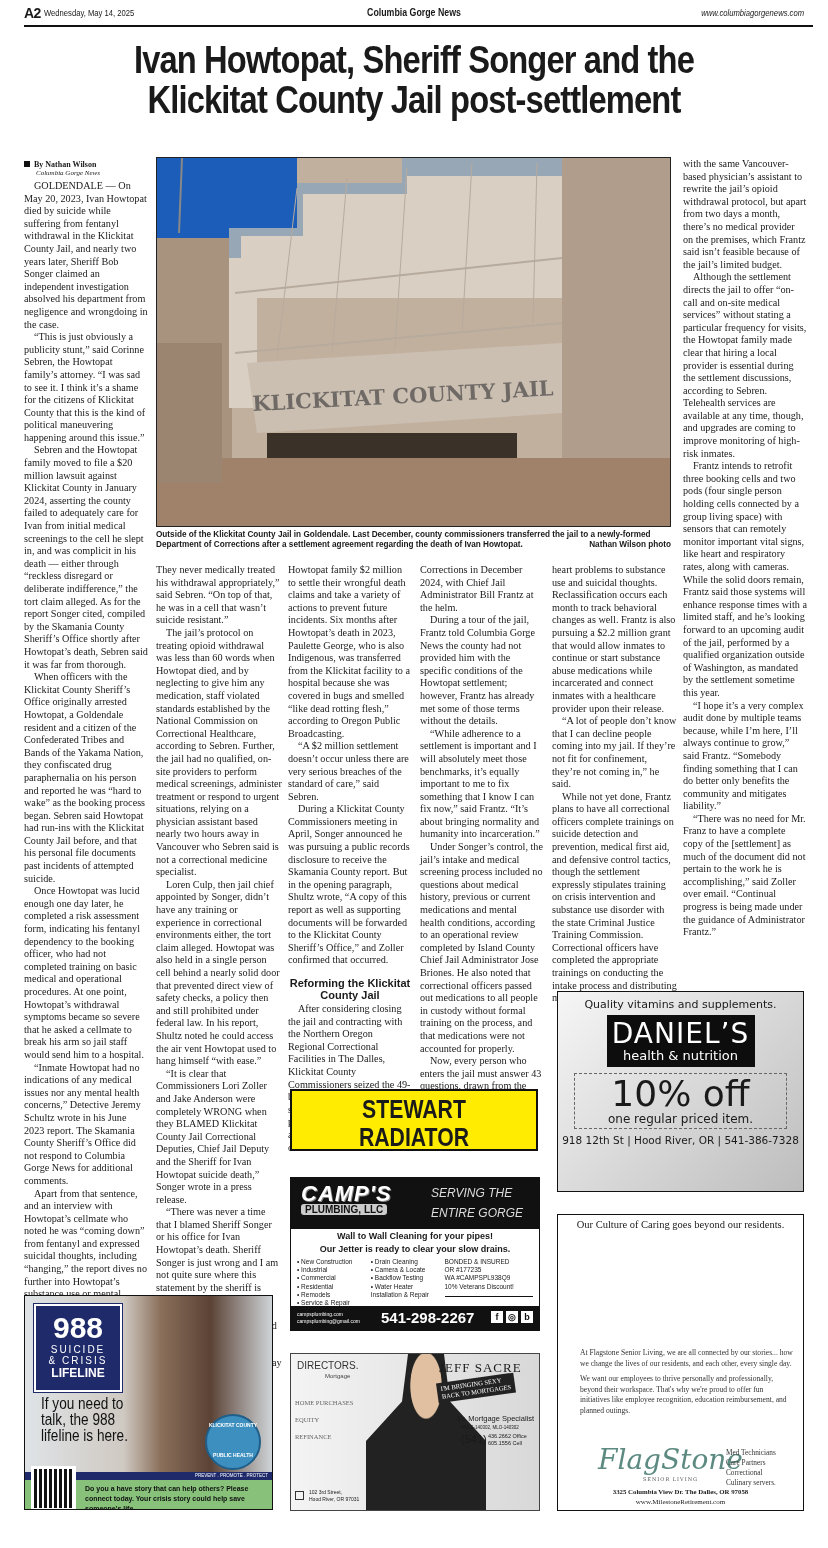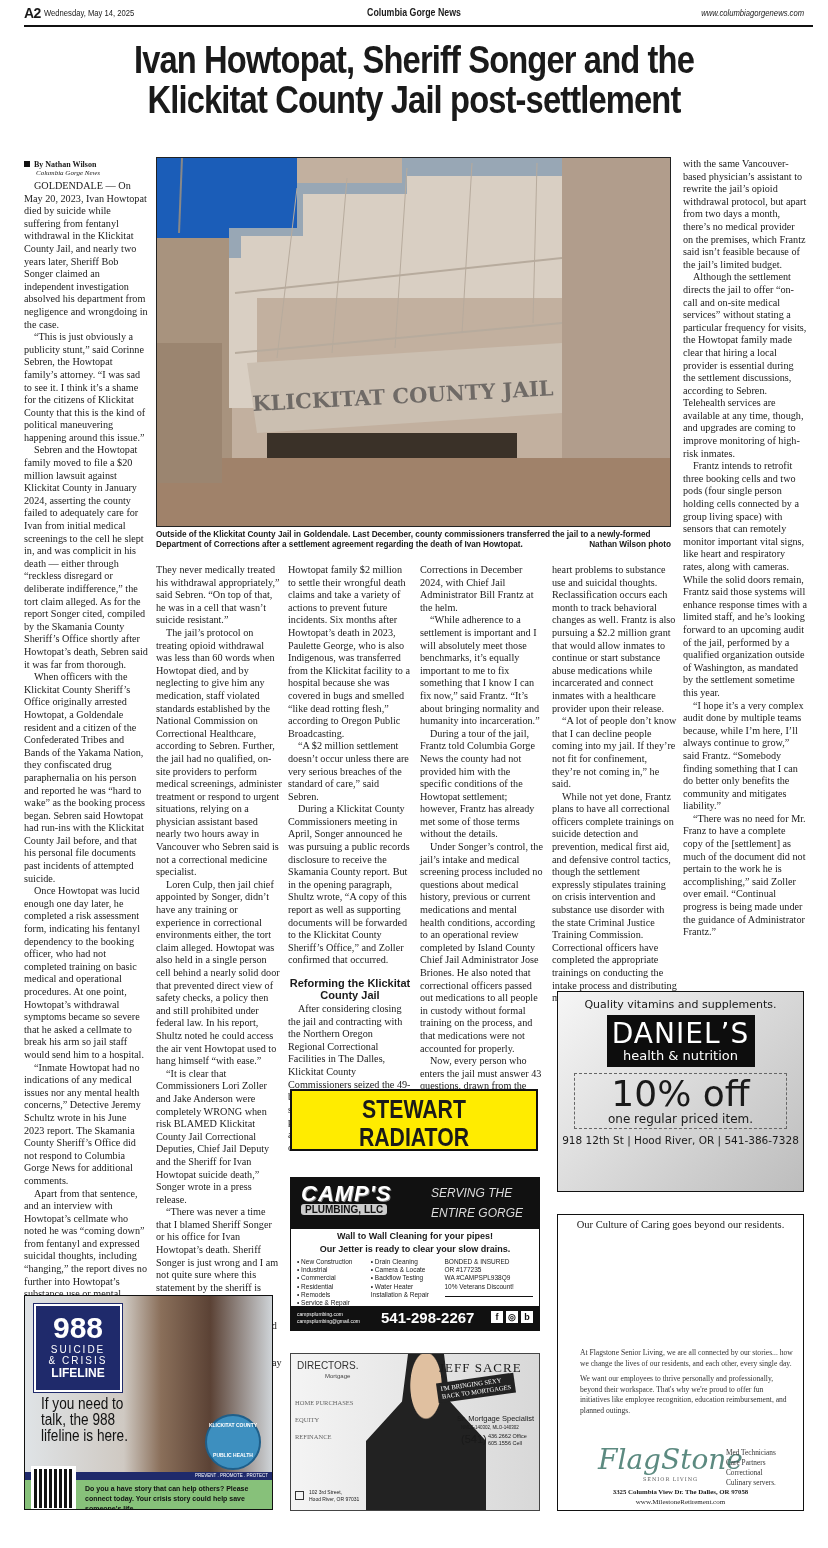--- a/index.html
+++ b/index.html
@@ -126,35 +126,35 @@
   <p>When officers with the Klickitat County Sheriff’s Office originally arrested Howtopat, a Goldendale resident and a citizen of the Confederated Tribes and Bands of the Yakama Nation, they confiscated drug paraphernalia on his person and reported he was “hard to wake” as the booking process began. Sebren said Howtopat had run-ins with the Klickitat County Jail before, and that his personal file documents past incidents of attempted suicide.</p>
   <p>Once Howtopat was lucid enough one day later, he completed a risk assessment form, indicating his fentanyl dependency to the booking officer, who had not completed training on basic medical and operational procedures. At one point, Howtopat’s withdrawal symptoms became so severe that he asked a cellmate to break his arm so jail staff would send him to a hospital.</p>
   <p>“Inmate Howtopat had no indications of any medical issues nor any mental health concerns,” Detective Jeremy Schultz wrote in his June 2023 report. The Skamania County Sheriff’s Office did not respond to Columbia Gorge News for additional comments.</p>
   <p>Apart from that sentence, and an interview with Howtopat’s cellmate who noted he was “coming down” from fentanyl and expressed suicidal thoughts, including “hanging,” the report dives no further into Howtopat’s substance use or mental health problems. It also doesn’t examine a slew of jail policies that Sebren said caused Howtopat’s preventable death at the age of 24.</p>
   <p>“They never put him on suicide watch. They never brought in any kind of mental health or behavioral health folks to properly screen him for suicide risk.</p>
 </div>
 <div class="col" style="left:156px;top:564px;width:126px;height:720px">
   <p class="noind">They never medically treated his withdrawal appropriately,” said Sebren. “On top of that, he was in a cell that wasn’t suicide resistant.”</p>
   <p>The jail’s protocol on treating opioid withdrawal was less than 60 words when Howtopat died, and by neglecting to give him any medication, staff violated standards established by the National Commission on Correctional Healthcare, according to Sebren. Further, the jail had no qualified, on-site providers to perform medical screenings, administer treatment or respond to urgent situations, relying on a physician assistant based nearly two hours away in Vancouver who Sebren said is not a correctional medicine specialist.</p>
   <p>Loren Culp, then jail chief appointed by Songer, didn’t have any training or experience in correctional environments either, the tort claim alleged. Howtopat was also held in a single person cell behind a nearly solid door that prevented direct view of safety checks, a policy then and still prohibited under federal law. In his report, Shultz noted he could access the air vent Howtopat used to hang himself “with ease.”</p>
-  <p>“It is clear that Commissioners Lori Zoller and Jake Anderson were completely WRONG when risk BLAMED Klickitat County Jail Correctional Deputies, Chief Jail Deputy and the Sheriff for Ivan Howtopat suicide death,” Songer wrote in a press release.</p>
+  <p>“It is clear that Commissioners Lori Zoller and Jake Anderson were completely WRONG when they BLAMED Klickitat County Jail Correctional Deputies, Chief Jail Deputy and the Sheriff for Ivan Howtopat suicide death,” Songer wrote in a press release.</p>
   <p>“There was never a time that I blamed Sheriff Songer or his office for Ivan Howtopat’s death. Sheriff Songer is just wrong and I am not quite sure where this statement by the sheriff is coming from or what he intends to accomplish with such a statement,” Zoller said over email.</p>
   <p>In November 2024, Klickitat County agreed to pay the</p>
 </div>
 <div class="col" style="left:288px;top:564px;width:124px;height:520px">
   <p class="noind">Howtopat family $2 million to settle their wrongful death claims and take a variety of actions to prevent future incidents. Six months after Howtopat’s death in 2023, Paulette George, who is also Indigenous, was transferred from the Klickitat facility to a hospital because she was covered in bugs and smelled “like dead rotting flesh,” according to Oregon Public Broadcasting.</p>
   <p>“A $2 million settlement doesn’t occur unless there are very serious breaches of the standard of care,” said Sebren.</p>
   <p>During a Klickitat County Commissioners meeting in April, Songer announced he was pursuing a public records disclosure to receive the Skamania County report. But in the opening paragraph, Shultz wrote, “A copy of this report as well as supporting documents will be forwarded to the Klickitat County Sheriff’s Office,” and Zoller confirmed that occurred.</p>
   <p class="subhead">Reforming the Klickitat County Jail</p>
   <p>After considering closing the jail and contracting with the Northern Oregon Regional Correctional Facilities in The Dalles, Klickitat County Commissioners seized the 49-bed operation from the sheriff’s office and eventually placed it under the control of a newly-formed Department of</p>
 </div>
 <div class="col" style="left:420px;top:564px;width:124px;height:520px">
   <p class="noind">Corrections in December 2024, with Chief Jail Administrator Bill Frantz at the helm.</p>
+  <p>During a tour of the jail, Frantz told Columbia Gorge News the county had not provided him with the specific conditions of the Howtopat settlement; however, Frantz has already met some of those terms without the details.</p>
   <p>“While adherence to a settlement is important and I will absolutely meet those benchmarks, it’s equally important to me to fix something that I know I can fix now,” said Frantz. “It’s about bringing normality and humanity into incarceration.”</p>
-  <p>During a tour of the jail, Frantz told Columbia Gorge News the county had not provided him with the specific conditions of the Howtopat settlement; however, Frantz has already met some of those terms without the details.</p>
   <p>Under Songer’s control, the jail’s intake and medical screening process included no questions about medical history, previous or current medications and mental health conditions, according to an operational review completed by Island County Chief Jail Administrator Jose Briones. He also noted that correctional officers passed out medications to all people in custody without formal training on the process, and that medications were not accounted for properly.</p>
   <p>Now, every person who enters the jail must answer 43 questions, drawn from the Washington Association of Sheriffs and Police Chiefs, that range from allergies and</p>
 </div>
 <div class="col" style="left:552px;top:564px;width:126px;height:420px">
   <p class="noind">heart problems to substance use and suicidal thoughts. Reclassification occurs each month to track behavioral changes as well. Frantz is also pursuing a $2.2 million grant that would allow inmates to continue or start substance abuse medications while incarcerated and connect inmates with a healthcare provider upon their release.</p>
   <p>“A lot of people don’t know that I can decline people coming into my jail. If they’re not fit for confinement, they’re not coming in,” he said.</p>
   <p>While not yet done, Frantz plans to have all correctional officers complete trainings on suicide detection and prevention, medical first aid, and defensive control tactics, though the settlement expressly stipulates training on crisis intervention and substance use disorder with the state Criminal Justice Training Commission. Correctional officers have completed the appropriate trainings on conducting the intake process and distributing medications.</p>
   <p>Frantz also collaborated</p>
 </div>
 <div class="col" style="left:683px;top:158px;width:124px;height:790px">

